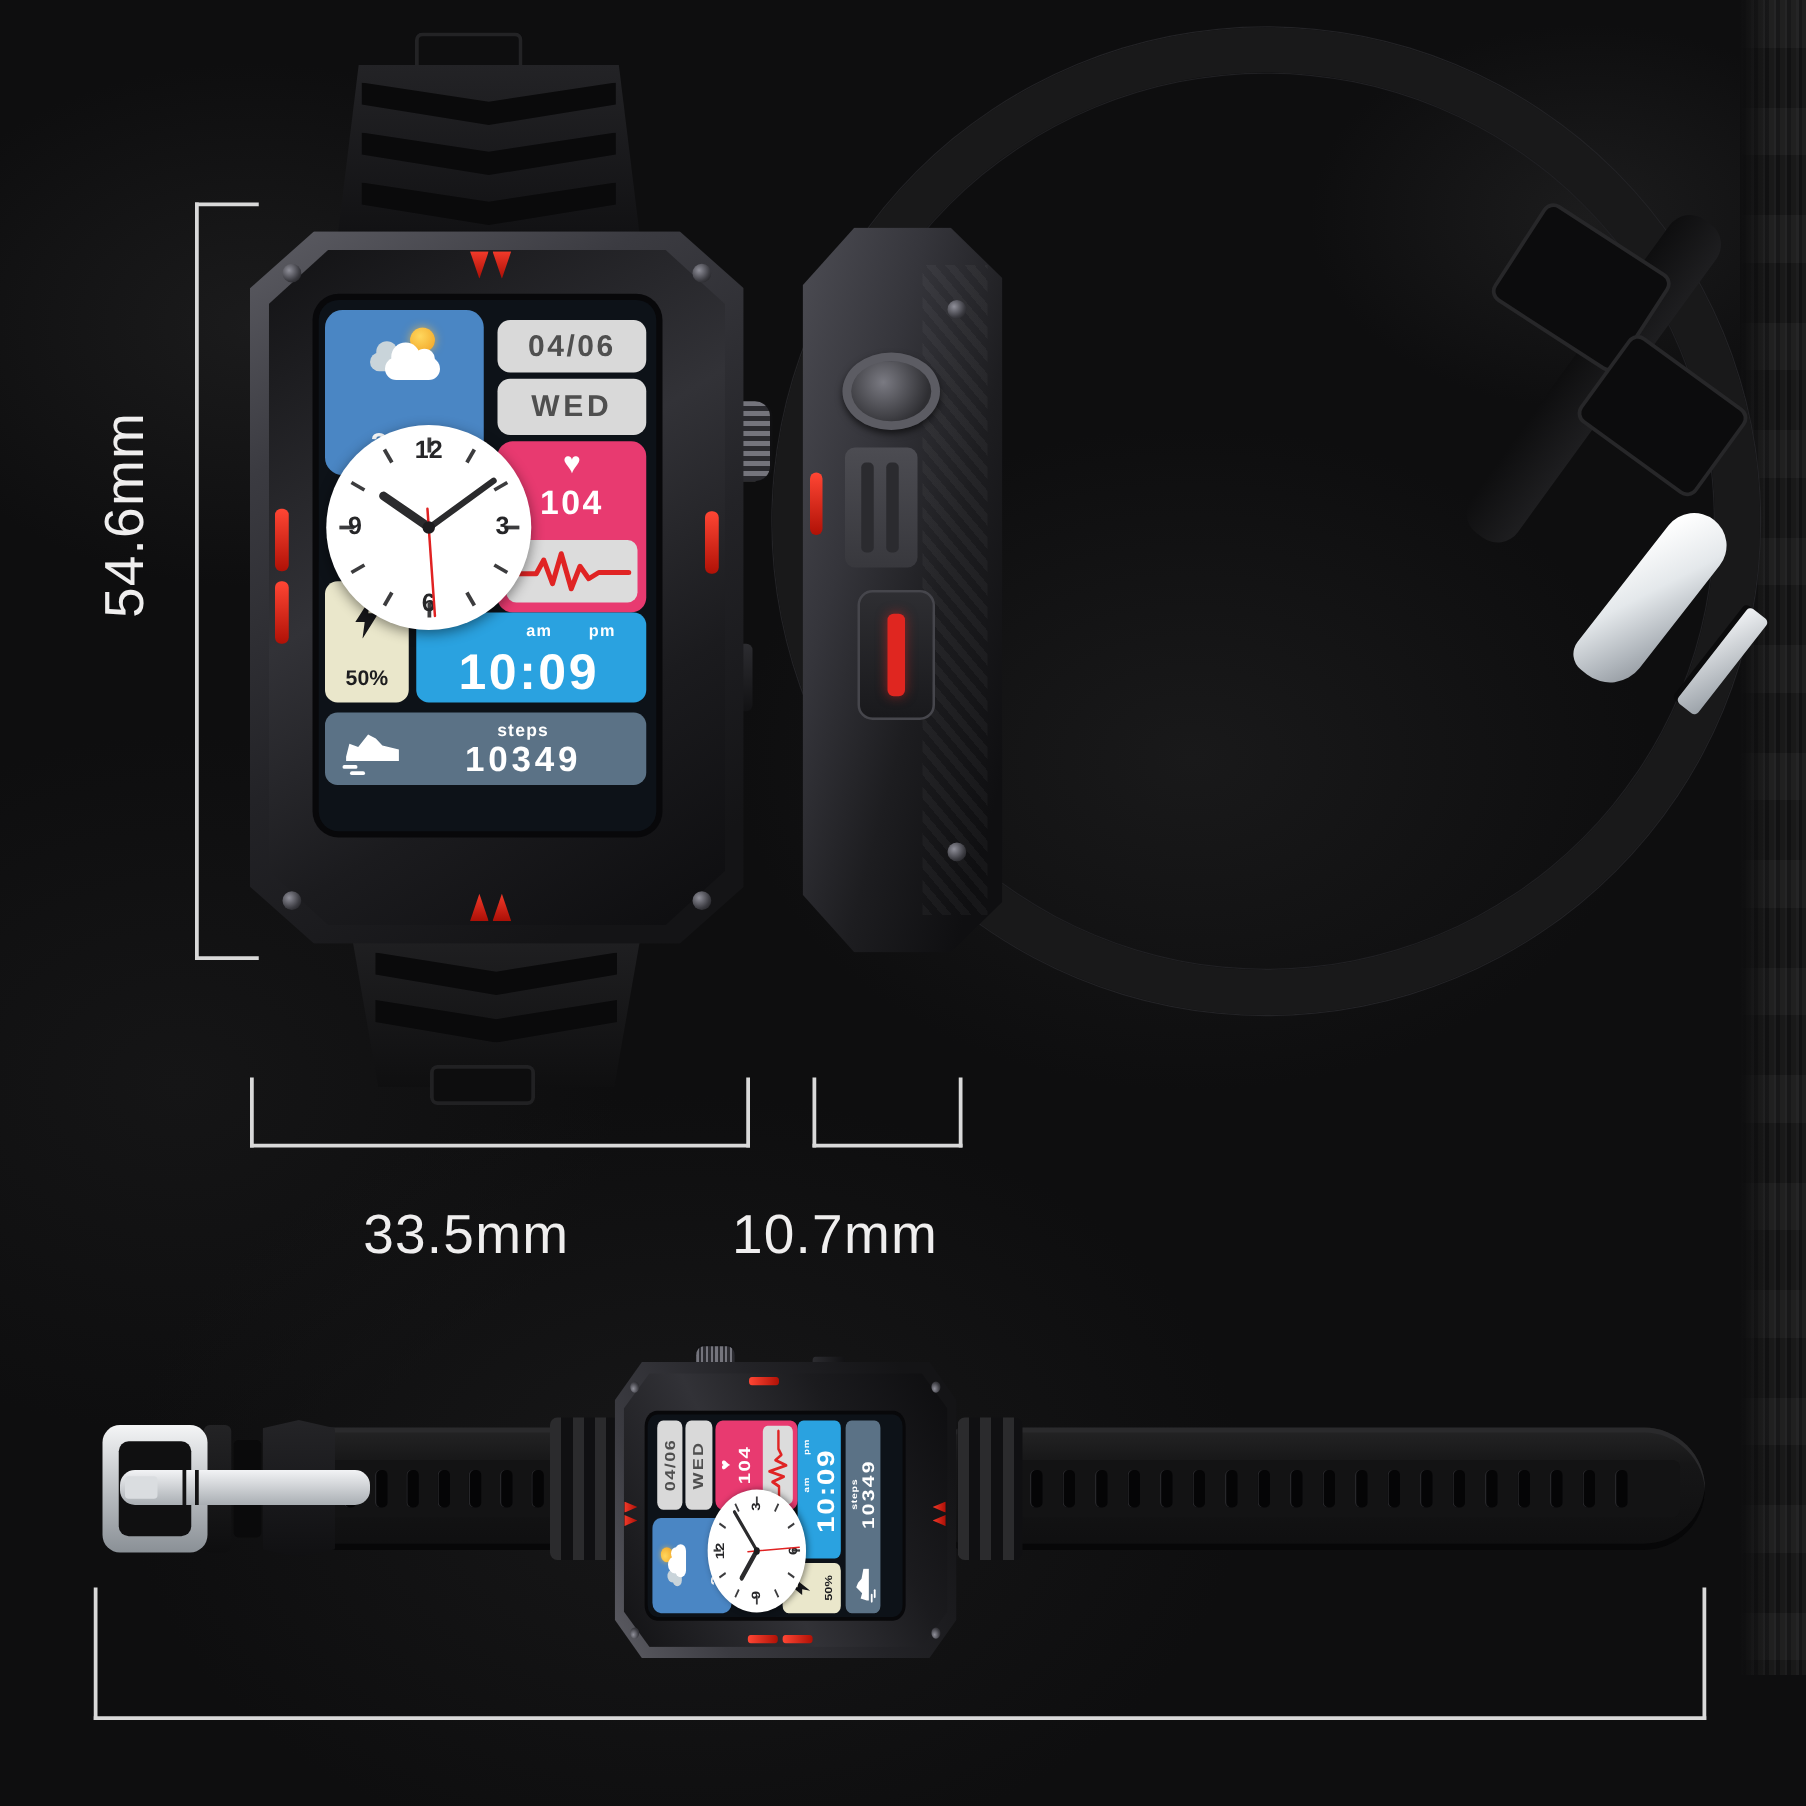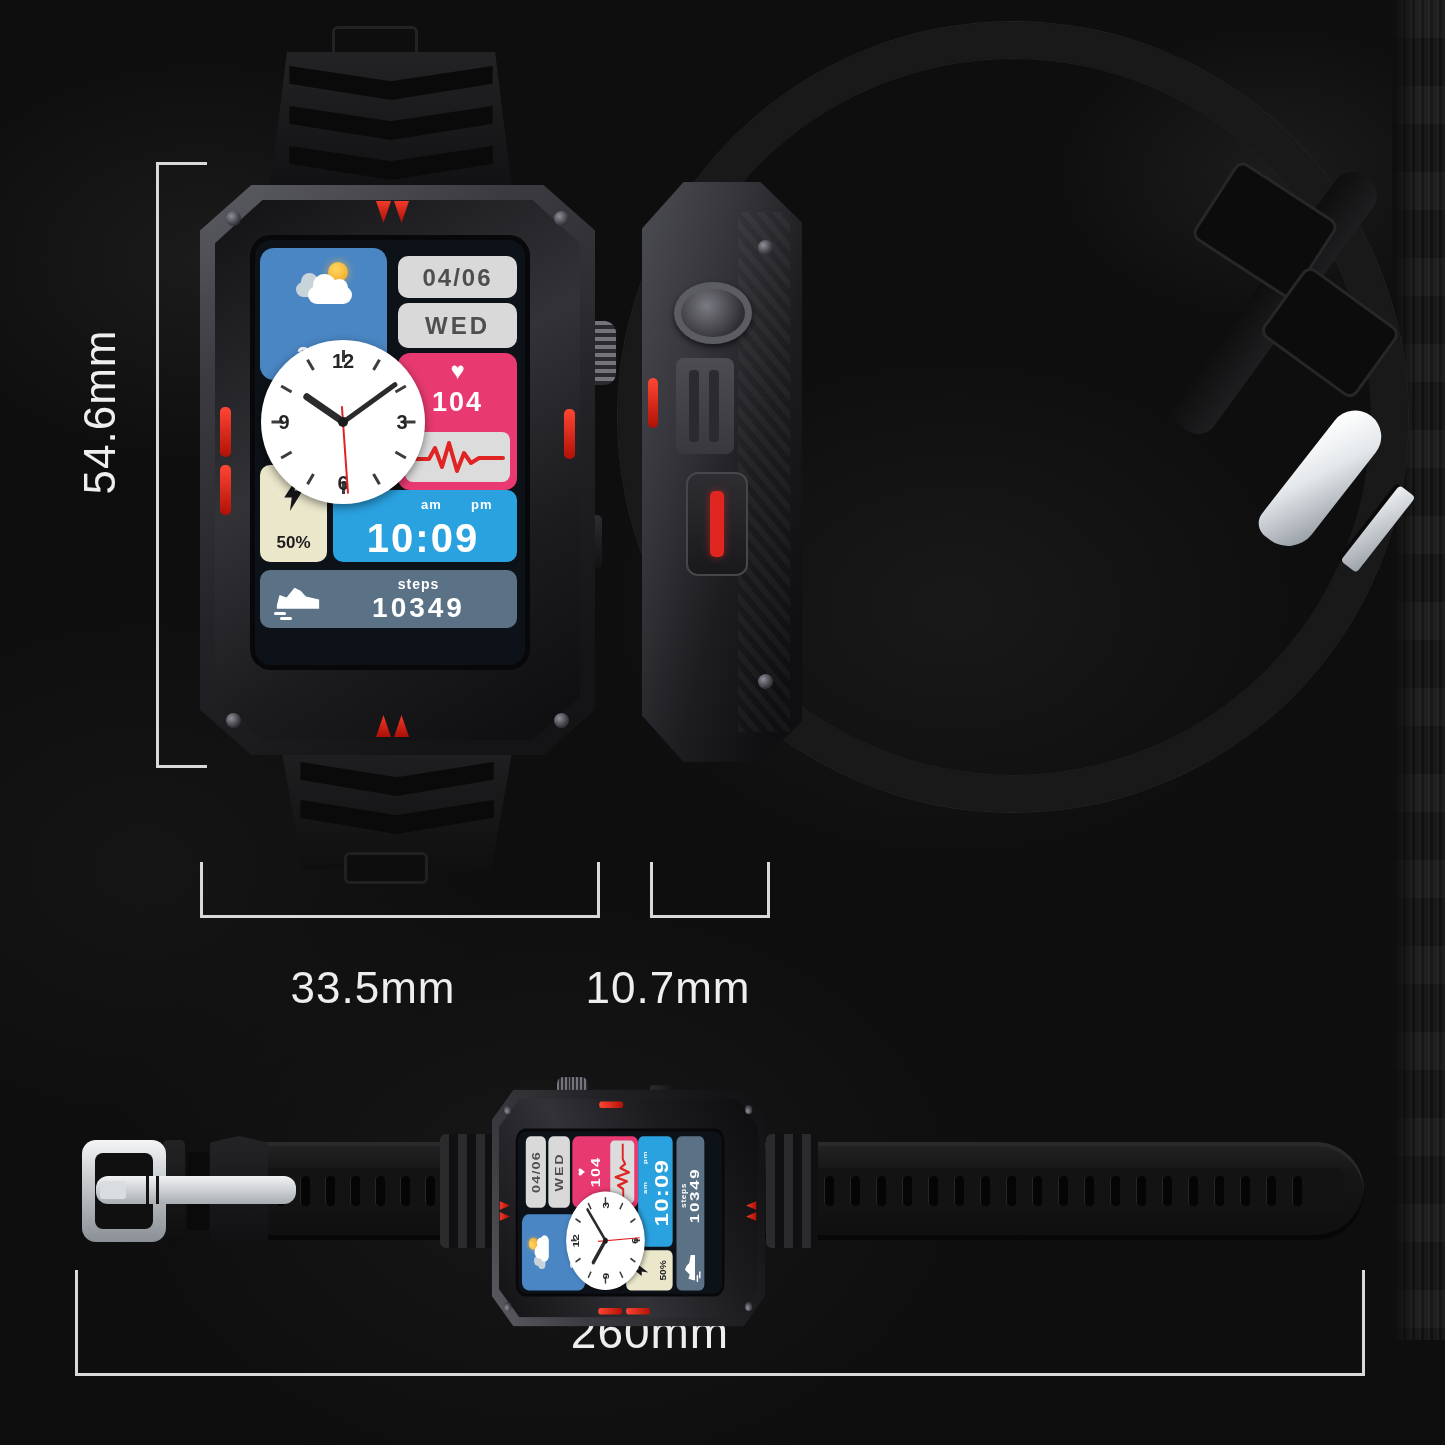--- a/index.html
+++ b/index.html
@@ -446,15 +446,14 @@
         <div class="cap"></div>
       </div>
     </div>
   </div>
       </div>
   </div>
 
   <div class="dim" style="left:75px;top:1373px;width:1290px;height:3px"></div>
   <div class="dim" style="left:75px;top:1270px;width:3px;height:106px"></div>
   <div class="dim" style="left:1362px;top:1270px;width:3px;height:106px"></div>
-  <div class="dim-label" style="left:650px;top:1332px;font-size:46px">260mm</div>
 
 </div>
 
 </body></html>

